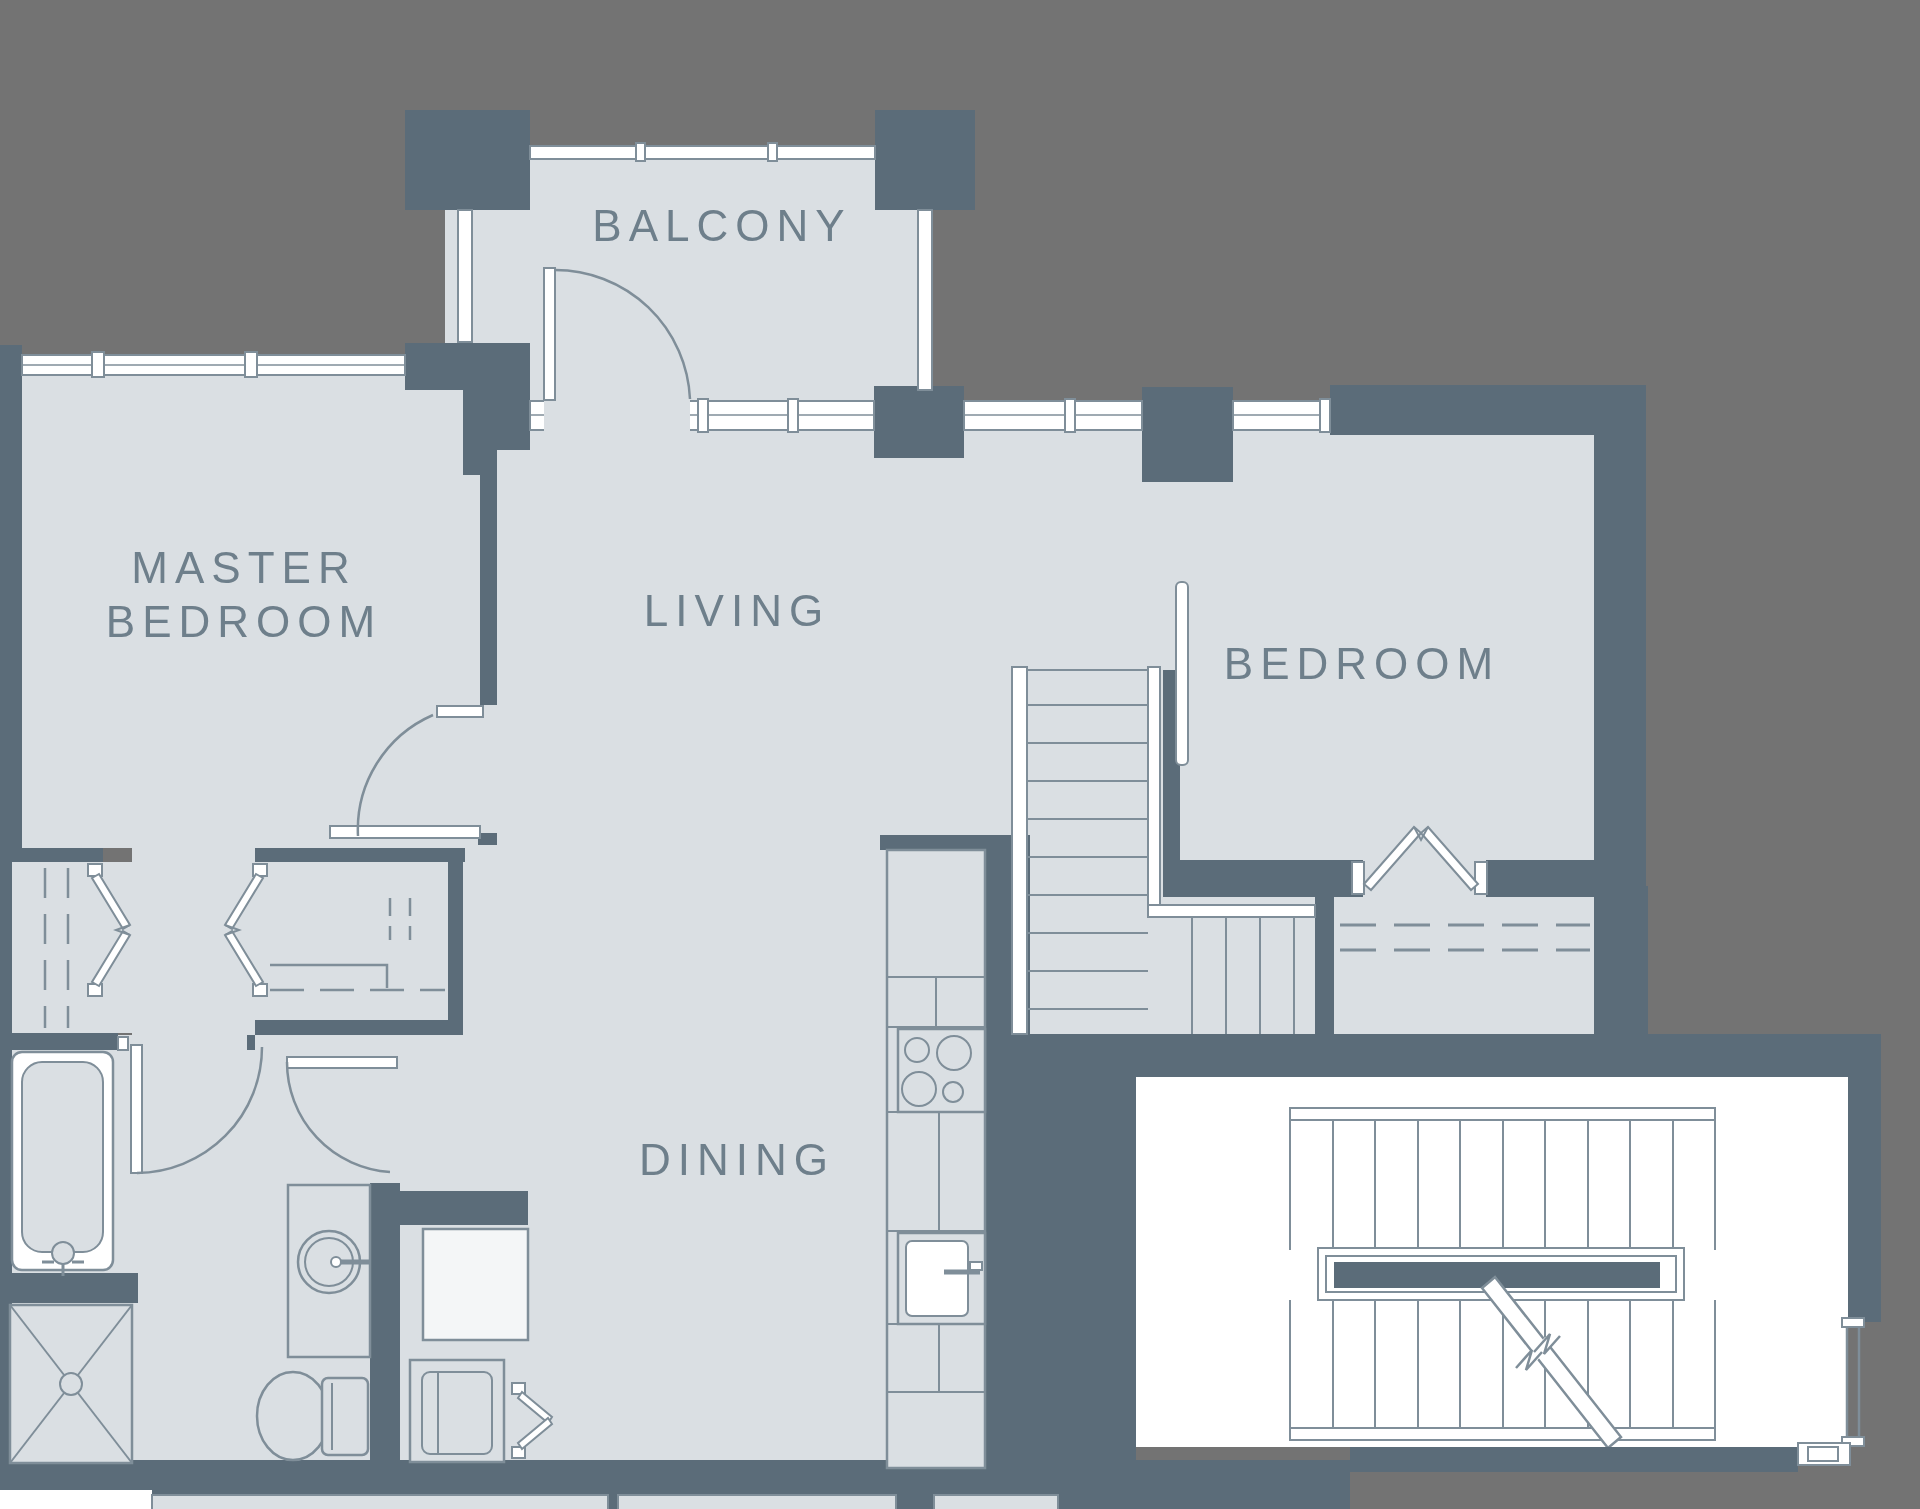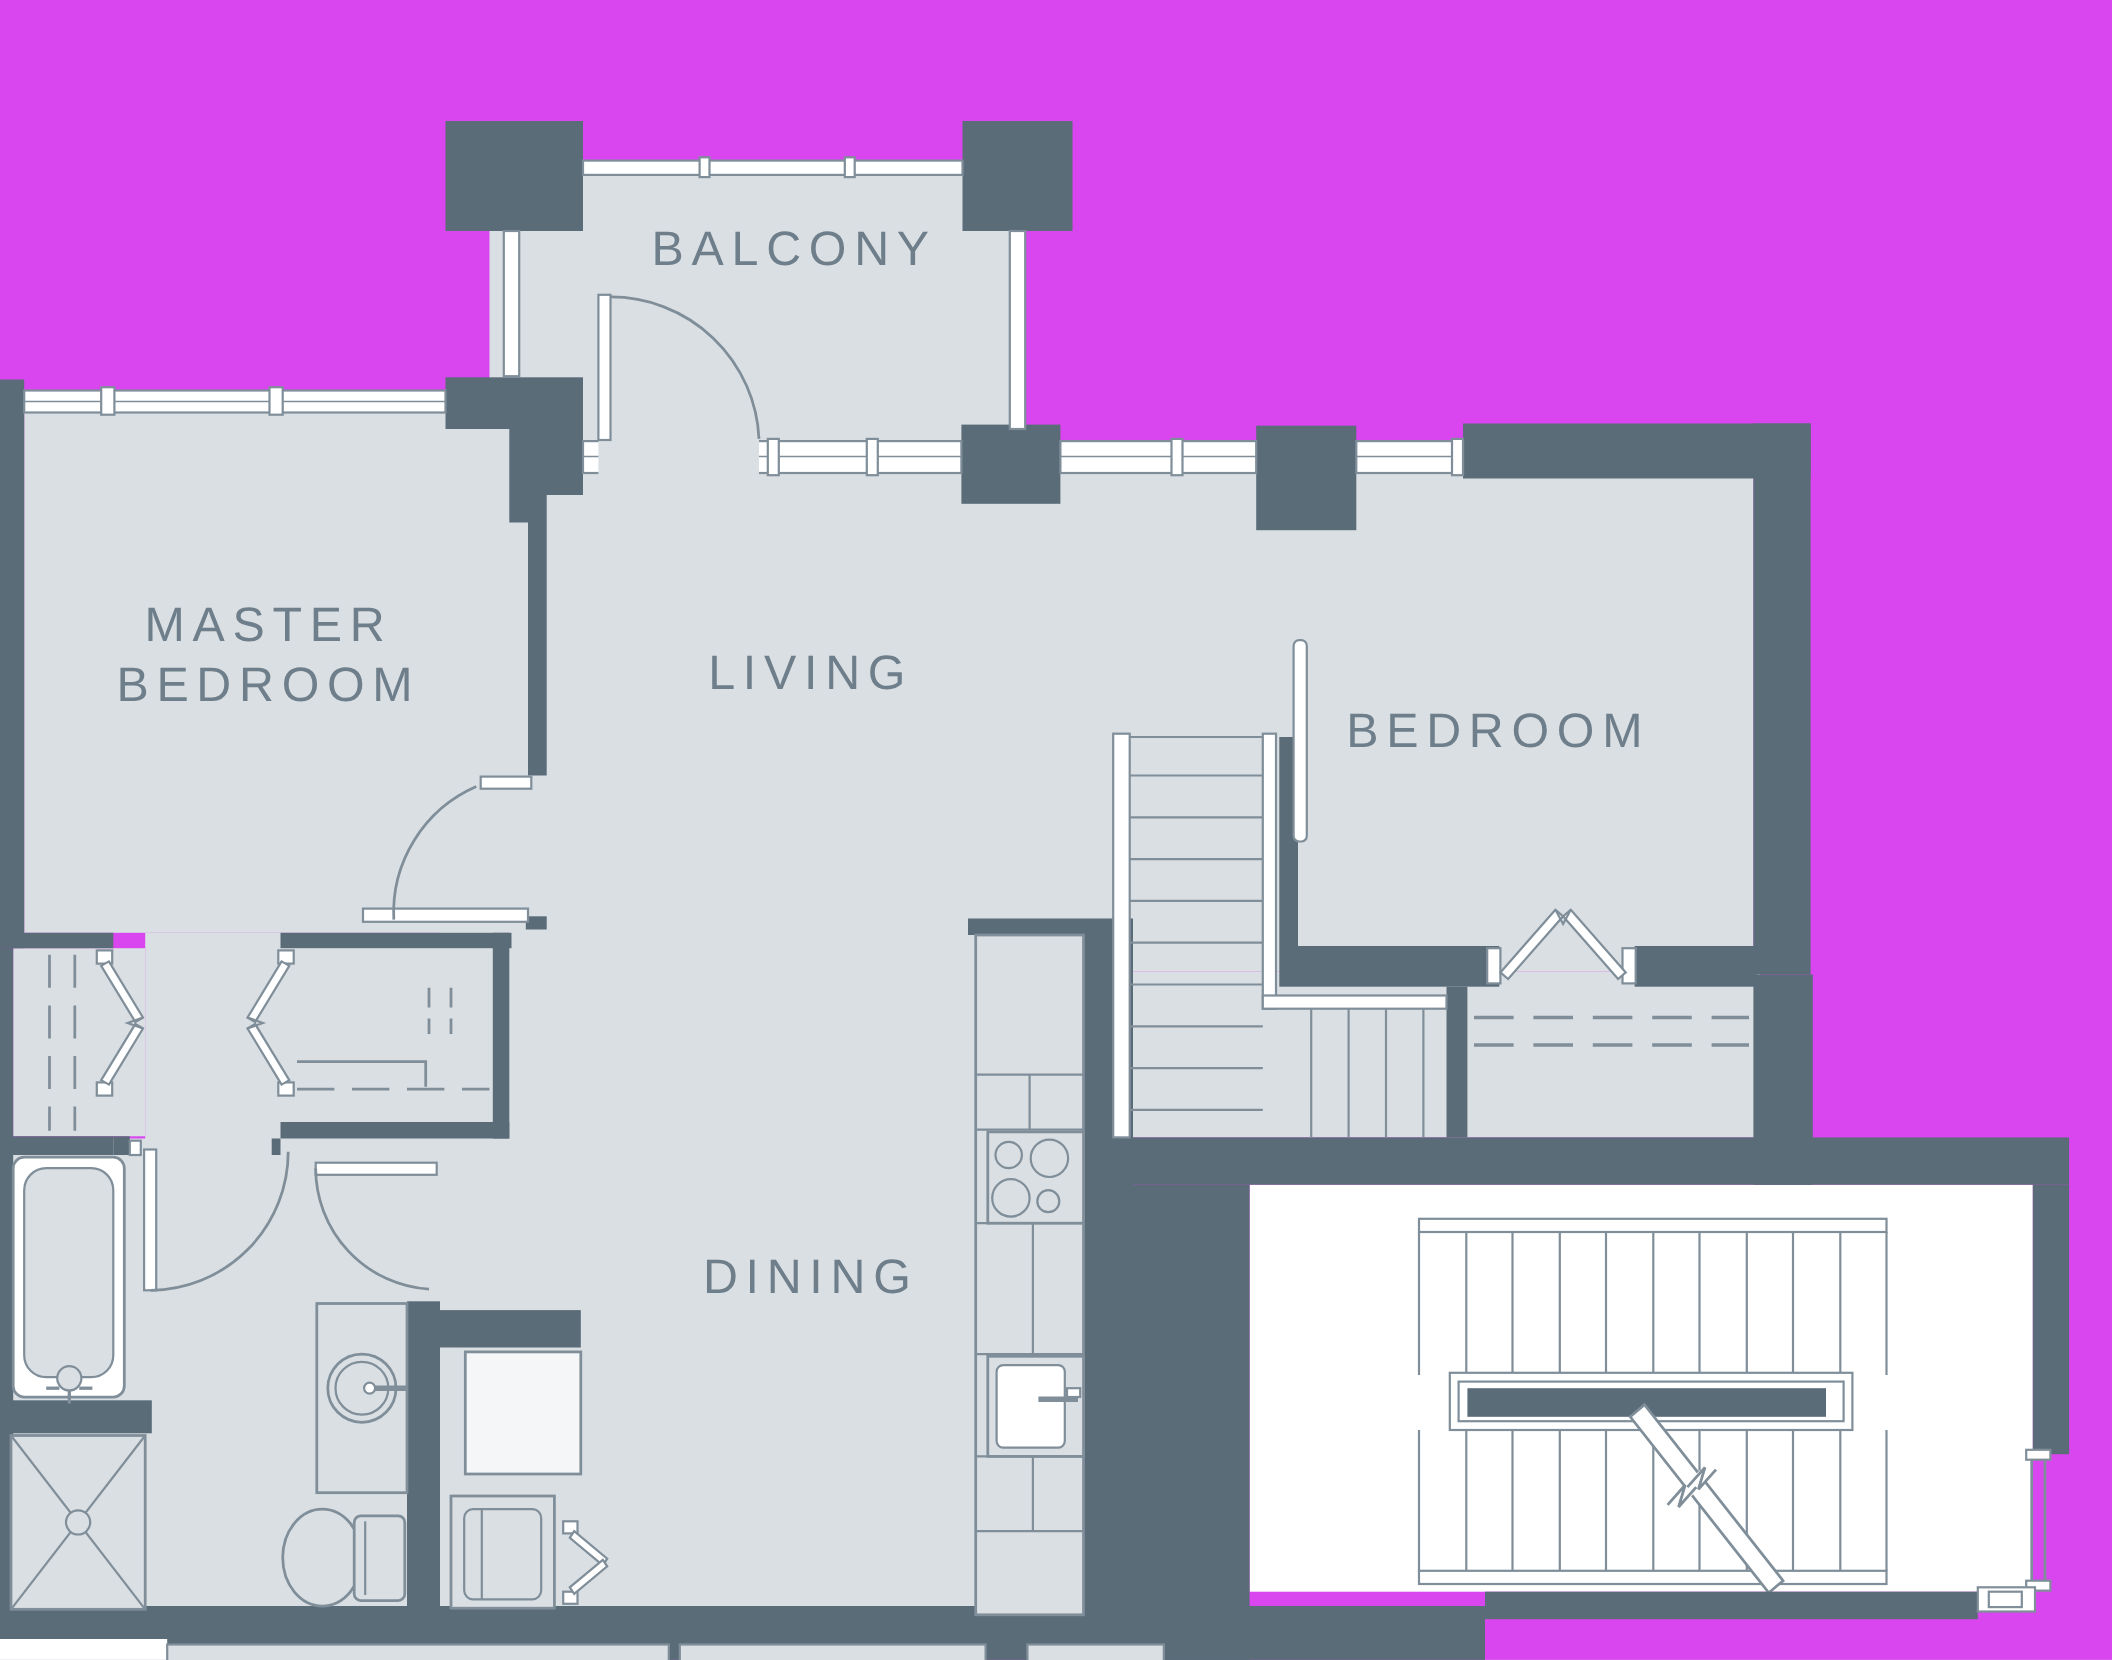--- a/index.html
+++ b/index.html
@@ -1,17 +1,17 @@
 <!DOCTYPE html>
 <html><head>
 <meta charset="utf-8">
 <style>
   html,body{margin:0;padding:0;background:#ffffff;}
   body{font-family:"Liberation Sans", sans-serif;}
-  .stage{position:relative;width:1920px;height:1509px;background:#d946ef;overflow:hidden;}
+  .stage{position:relative;width:1920px;height:1509px;background:#737373;overflow:hidden;}
   svg{display:block;}
   .floor{fill:#dadfe3;}
   .wall{fill:#5b6c79;}
   .whitefill{fill:#ffffff;}
   .ln{stroke:#7f8e99;fill:none;}
   .lnw{stroke:#7f8e99;fill:#ffffff;}
   .lnf{stroke:#7f8e99;fill:#dadfe3;}
   .lt{fill:#f4f6f7;stroke:#7f8e99;}
   .roomlabel{fill:#6e7f8b;font-size:44px;letter-spacing:7px;text-anchor:middle;font-family:"Liberation Sans",sans-serif;}
 </style>

